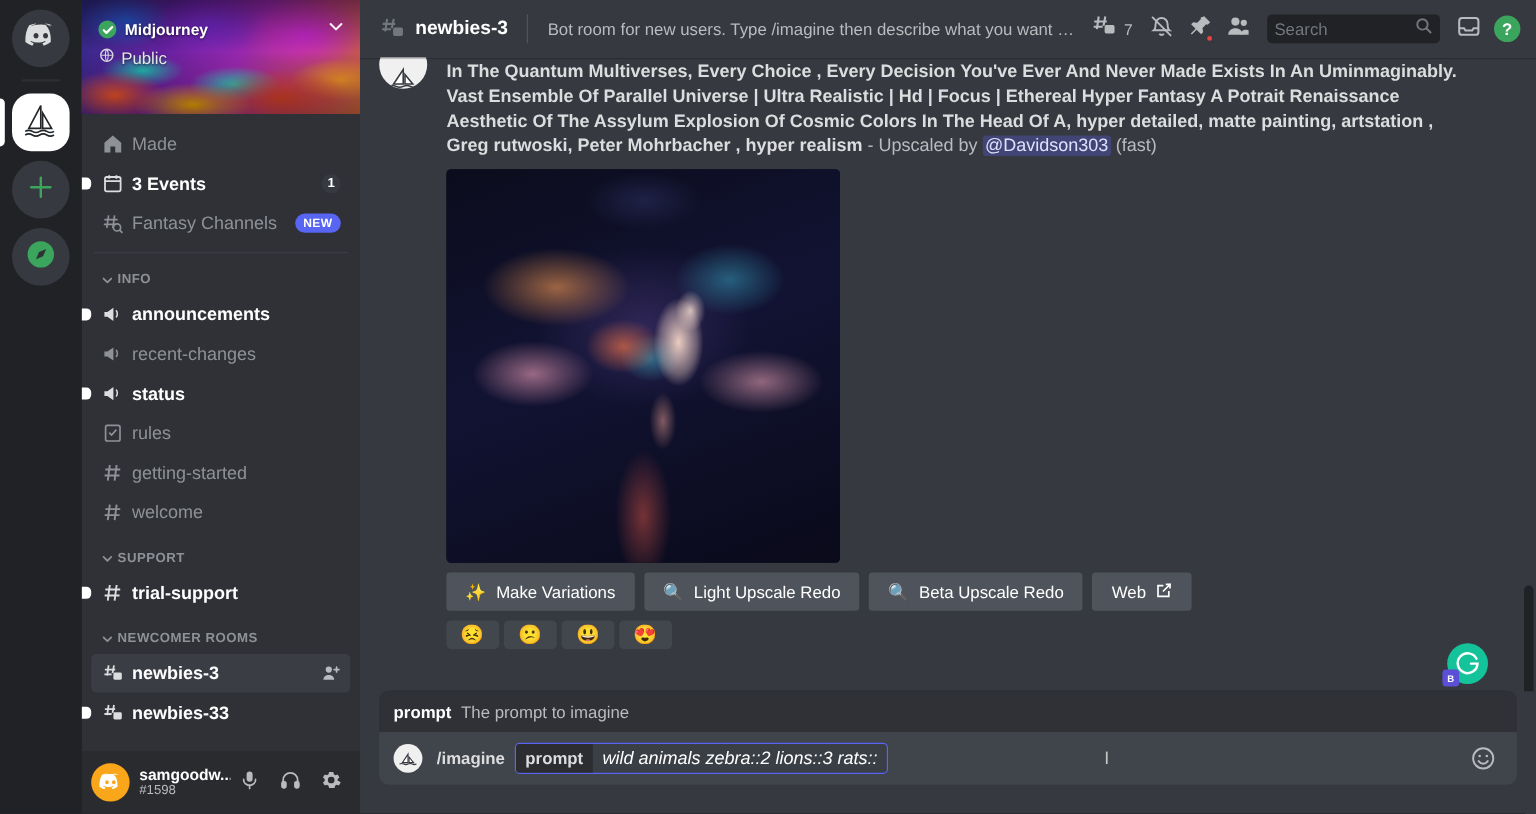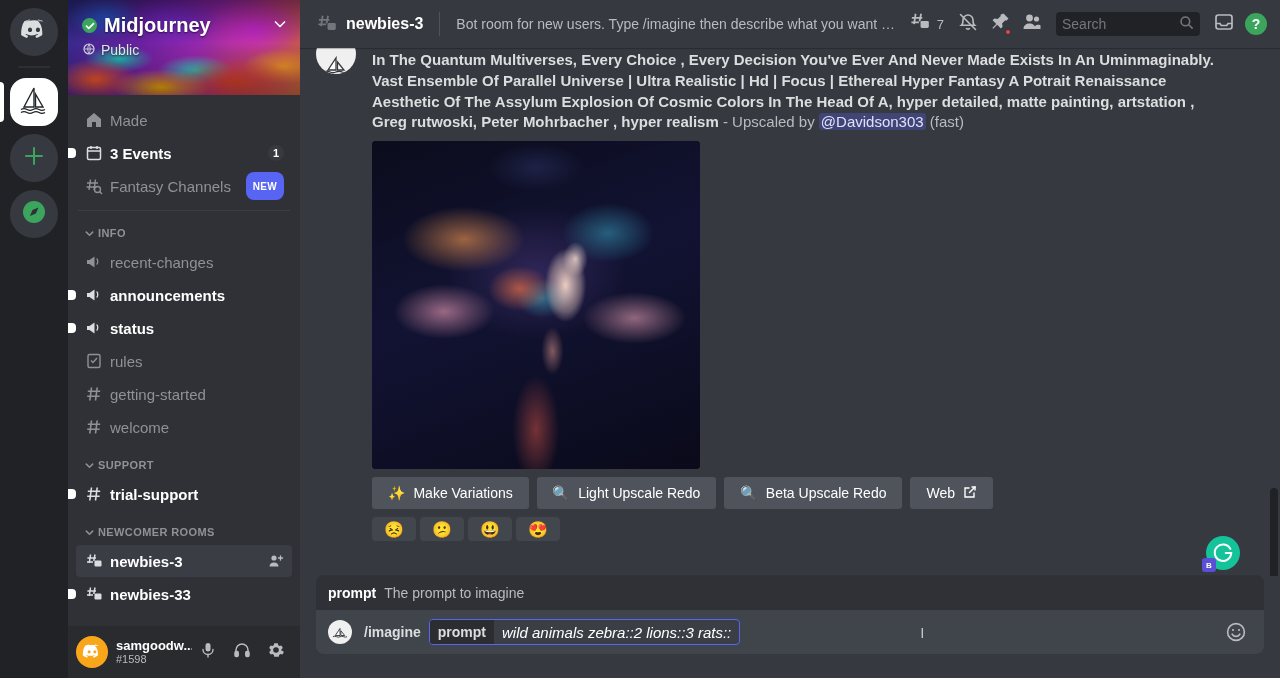--- a/index.html
+++ b/index.html
@@ -72,21 +72,21 @@
     content: ""; position: absolute; inset: 0;
     background: linear-gradient(to bottom, rgba(0,0,0,.45) 0%, rgba(0,0,0,.05) 45%, rgba(0,0,0,.35) 100%);
   }
   .banner-inner { position: relative; z-index: 2; padding: 14px 12px 0 14px; }
   .banner-row1 { display: flex; align-items: center; }
   .verified {
     width: 15px; height: 15px; border-radius: 50%; background: #3ba55d;
     display: flex; align-items: center; justify-content: center; flex: 0 0 15px;
   }
   .guild-name {
-    font-size: 20px; font-weight: bold; color: #fff; margin-left: 7px;
+    font-size: 13px; font-weight: bold; color: #fff; margin-left: 7px;
     text-shadow: 0 1px 2px rgba(0,0,0,.6); white-space: nowrap;
   }
   .chev-down { margin-left: auto; color: #fff; opacity: .95; }
   .banner-row2 { display: flex; align-items: center; margin-top: 4px; padding-left: 1px; }
   .public-label {
     font-size: 14px; color: #e3e5e8; margin-left: 6px;
     text-shadow: 0 1px 2px rgba(0,0,0,.6);
   }
 
   .chanlist { flex: 1 1 auto; overflow: hidden; padding-top: 8px; }
@@ -106,21 +106,21 @@
   .unread-dot {
     position: absolute; left: -8px; top: 11px; width: 8px; height: 10px;
     background: #fff; border-radius: 0 4px 4px 0;
   }
   .badge-num {
     margin-left: auto; min-width: 16px; height: 16px; border-radius: 8px;
     background: #36393f; color: #fff; font-size: 11px; font-weight: bold;
     display: flex; align-items: center; justify-content: center; padding: 0 5px;
   }
   .badge-new {
-    margin-left: auto; height: 28px; border-radius: 8px; background: #5865f2;
+    margin-left: auto; height: 16px; border-radius: 8px; background: #5865f2;
     color: #fff; font-size: 10px; font-weight: bold; letter-spacing: .3px;
     display: flex; align-items: center; justify-content: center; padding: 0 7px;
   }
   .invite-icon { margin-left: auto; color: #b9bbbe; display: flex; }
   .hr { height: 1px; background: #3a3d44; margin: 8px 10px; }
   .cat {
     height: 24px; display: flex; align-items: center; padding: 0 8px 0 16px;
     margin-top: 10px; cursor: pointer;
   }
   .cat-text {
@@ -393,39 +393,39 @@
 
         <div class="cat">
           <span class="cat-chev">
             <svg width="11" height="11" viewBox="0 0 12 12">
                 <path d="M2.5 4.5L6 8l3.5-3.5" stroke="currentColor" stroke-width="1.6" fill="none" stroke-linecap="round" stroke-linejoin="round"></path>
               </svg>
           </span>
           <span class="cat-text">INFO</span>
         </div>
 
-        <div class="chan-row plain">
+        <div class="chan-row unread">
+          <span class="unread-dot"></span>
           <span class="chan-icon">
             <svg width="18" height="18" viewBox="0 0 18 18" fill="currentColor">
                 <path d="M2 7v4h2.5l5 3.5V3.5L4.5 7H2z"></path>
                 <path d="M12 6c1 .9 1 4.1 0 5" stroke="currentColor" stroke-width="1.3" fill="none" stroke-linecap="round"></path>
               </svg>
           </span>
-          <span class="chan-label">recent-changes</span>
-        </div>
-
-        <div class="chan-row unread">
-          <span class="unread-dot"></span>
+          <span class="chan-label">announcements</span>
+        </div>
+
+        <div class="chan-row plain">
           <span class="chan-icon">
             <svg width="18" height="18" viewBox="0 0 18 18" fill="currentColor">
                 <path d="M2 7v4h2.5l5 3.5V3.5L4.5 7H2z"></path>
                 <path d="M12 6c1 .9 1 4.1 0 5" stroke="currentColor" stroke-width="1.3" fill="none" stroke-linecap="round"></path>
               </svg>
           </span>
-          <span class="chan-label">announcements</span>
+          <span class="chan-label">recent-changes</span>
         </div>
 
         <div class="chan-row unread">
           <span class="unread-dot"></span>
           <span class="chan-icon">
             <svg width="18" height="18" viewBox="0 0 18 18" fill="currentColor">
                 <path d="M2 7v4h2.5l5 3.5V3.5L4.5 7H2z"></path>
                 <path d="M12 6c1 .9 1 4.1 0 5" stroke="currentColor" stroke-width="1.3" fill="none" stroke-linecap="round"></path>
               </svg>
           </span>

